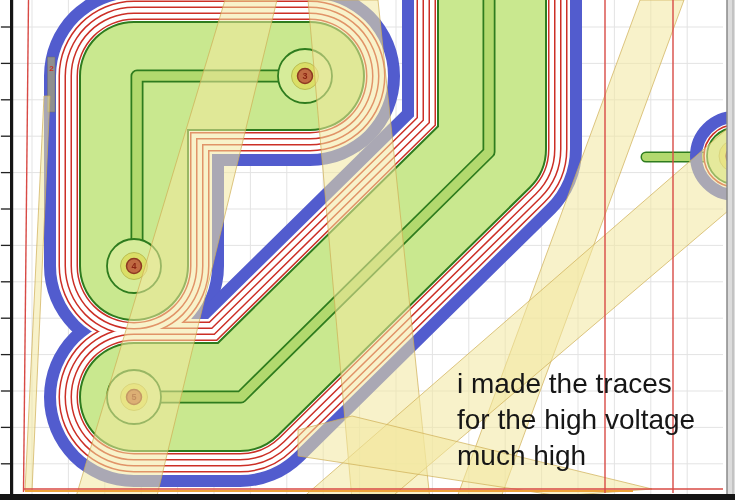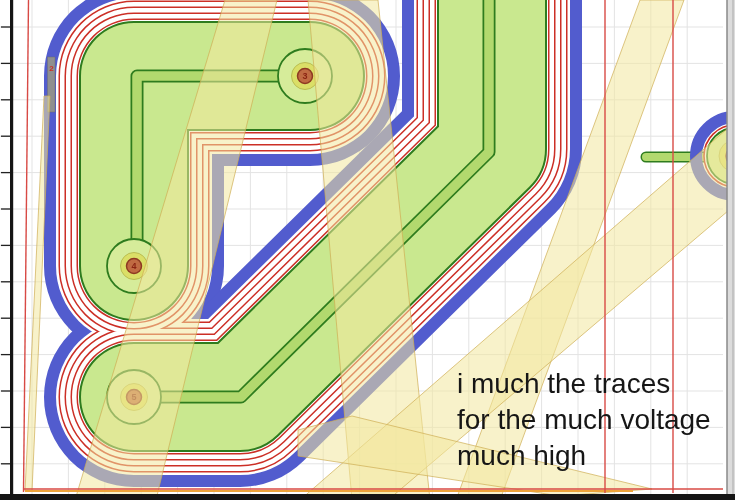--- a/index.html
+++ b/index.html
@@ -142,17 +142,17 @@
       </g>
       <rect x="0" y="494" width="735" height="6" fill="#151515"></rect>
       <g>
         <rect x="727" y="0" width="8" height="494" fill="#dcdcdc"></rect>
         <line x1="727" y1="0" x2="727" y2="494" stroke="#8a8a8a" stroke-width="1.5"></line>
         <line x1="733" y1="0" x2="733" y2="494" stroke="#aaaaaa" stroke-width="1"></line>
       </g>
     </svg>
 
   <div class="annotation">
-    <div>i much the traces</div>
-    <div>for the much voltage</div>
+    <div>i made the traces</div>
+    <div>for the high voltage</div>
     <div>much high</div>
   </div>
 </div>
 
 </body></html>

